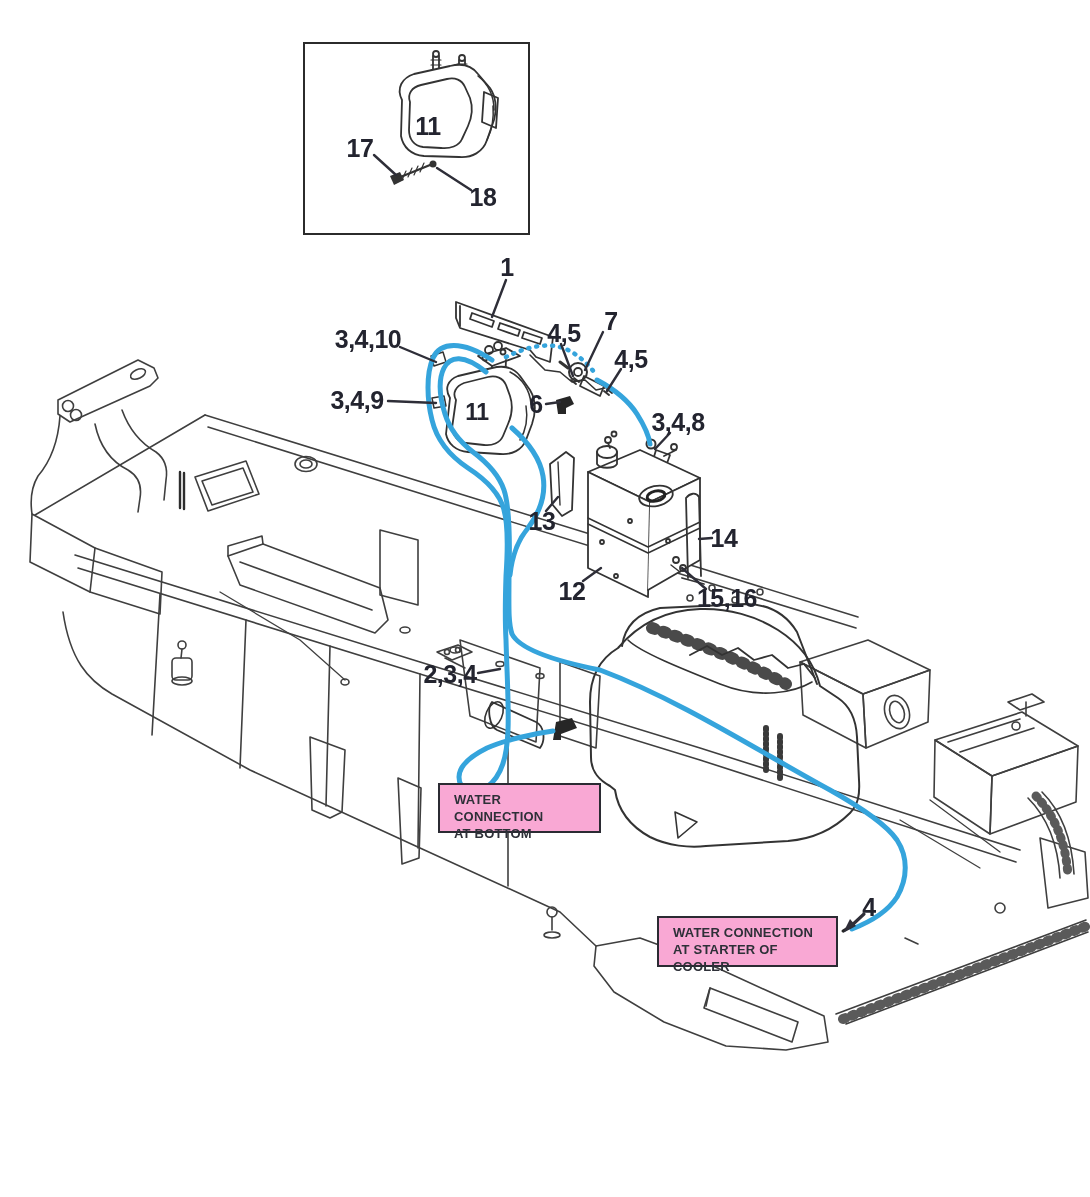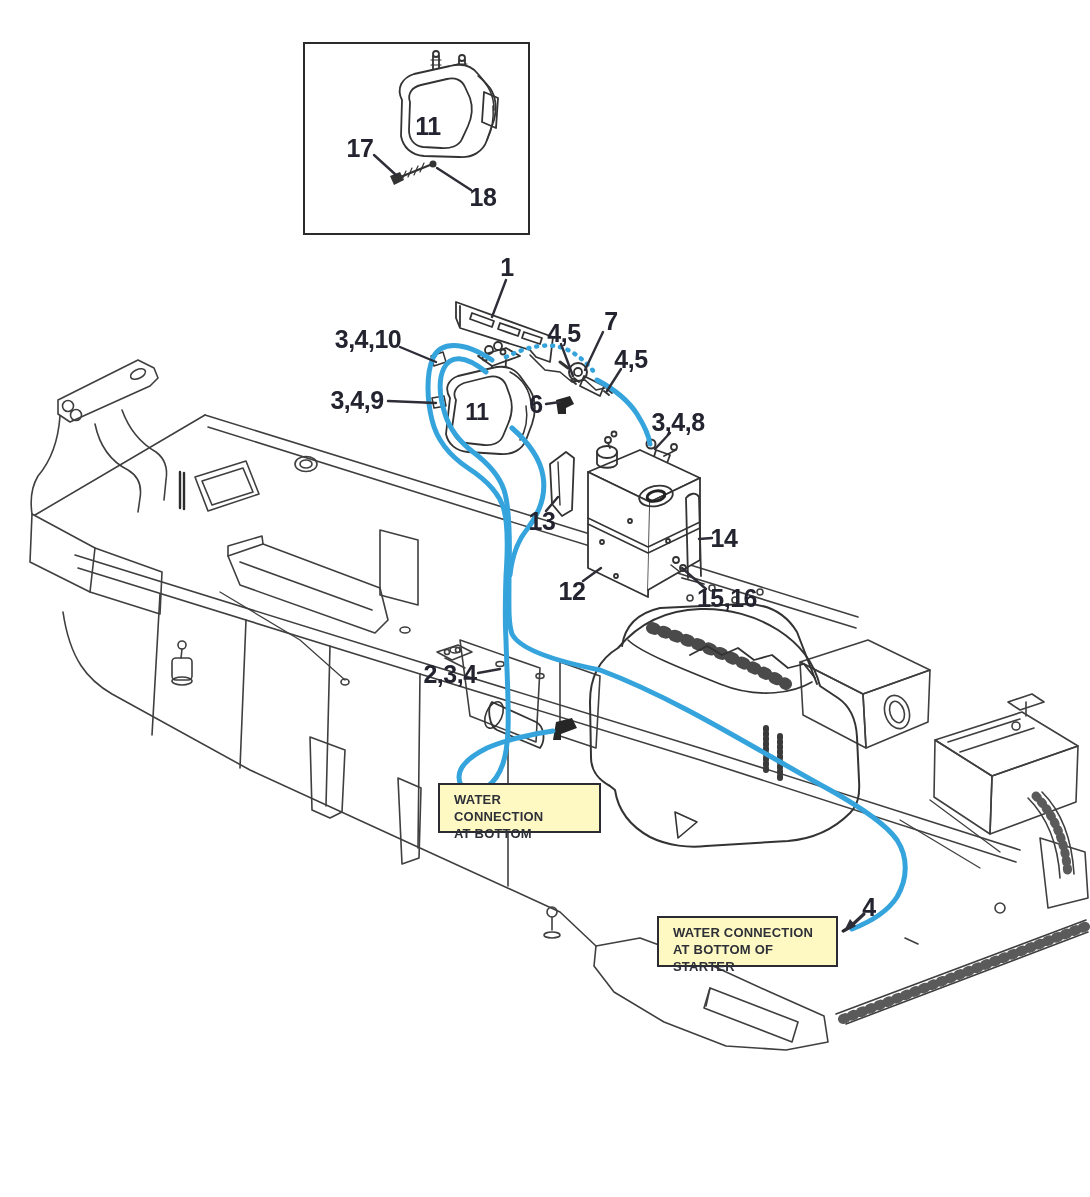--- a/index.html
+++ b/index.html
@@ -2,21 +2,21 @@
 <html><head>
 <meta charset="utf-8">
 <style>
   html,body{margin:0;padding:0;background:#ffffff;}
   #stage{position:relative;width:1090px;height:1197px;background:#ffffff;overflow:hidden;
          font-family:"Liberation Sans","DejaVu Sans",sans-serif;}
   #lineart{position:absolute;left:0;top:0;width:1090px;height:1197px;}
   .callout{position:absolute;transform:translate(-50%,-50%) scaleX(.96);
            font-weight:bold;font-size:26px;color:#23242f;letter-spacing:-0.5px;white-space:nowrap;}
   .callout.small{font-size:24px;}
-  .note{position:absolute;background:#fef9c3;border:2.5px solid #2b2b33;
+  .note{position:absolute;background:#f9a8d4;border:2.5px solid #2b2b33;
         color:#2e3038;font-weight:bold;font-size:13px;line-height:17px;
         letter-spacing:0.2px;padding:6px 8px 4px 14px;box-sizing:border-box;}
   .inset-frame{position:absolute;left:303px;top:42px;width:227px;height:193px;
         border:2.5px solid #2b2b2b;box-sizing:border-box;background:transparent;}
 </style>
 </head>
 <body>
 
 <div id="stage">
 
@@ -304,16 +304,16 @@
 <span class="callout" style="left: 428px; top: 126px; color: rgb(35, 36, 47);">11</span>
 <span class="callout" style="left: 360px; top: 148px; color: rgb(35, 36, 47);">17</span>
 <span class="callout" style="left: 483px; top: 197px; color: rgb(35, 36, 47);">18</span>
 
 <div class="note" style="left:438px;top:783px;width:163px;height:50px;">
   <div>WATER CONNECTION</div>
   <div>AT BOTTOM</div>
 </div>
 <div class="note" style="left:657px;top:916px;width:181px;height:51px;">
   <div>WATER CONNECTION</div>
-  <div>AT BOTTOM OF STARTER</div>
+  <div>AT STARTER OF COOLER</div>
 </div>
 
 </div>
 
 </body></html>

